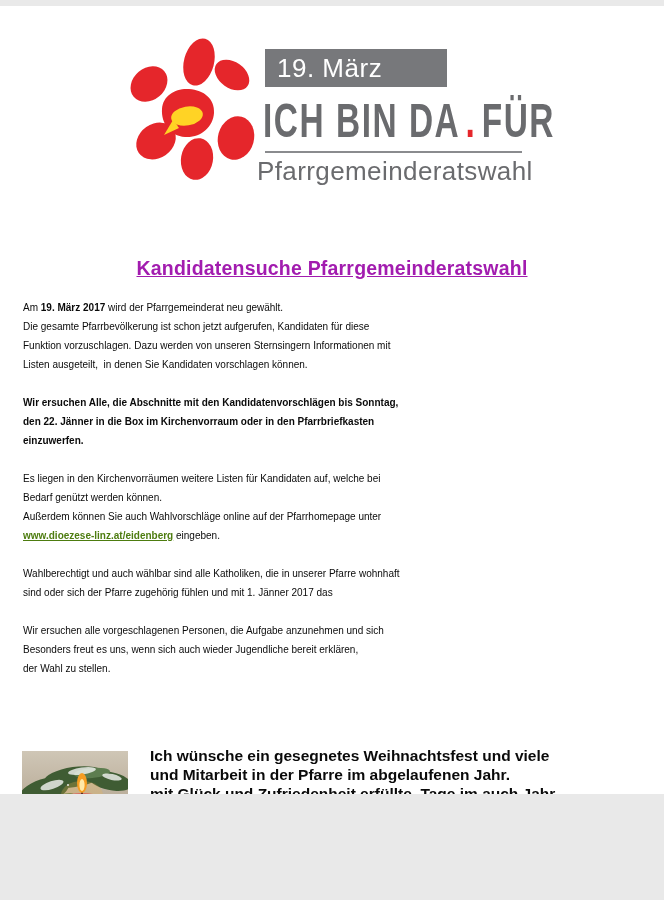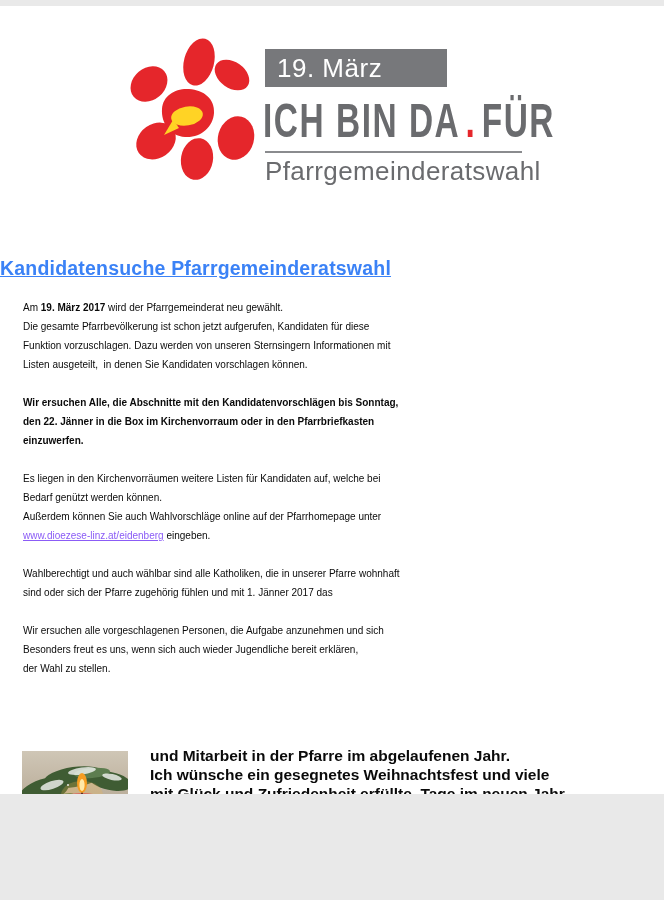--- a/index.html
+++ b/index.html
@@ -17,38 +17,38 @@
     padding-left:12px;box-sizing:border-box;letter-spacing:0.5px;
   }
   .slogan{
     position:absolute;left:263px;top:88px;white-space:nowrap;
     font-size:44px;font-weight:600;color:#6a6b6e;letter-spacing:2px;
     transform:scaleX(0.76) scaleY(1.08);transform-origin:left top;
   }
   .slogan .dot{color:#e5262b;margin:0 7px;font-weight:900;}
   .logo-rule{position:absolute;left:265px;top:145px;width:257px;height:2px;background:#8a8b8e;}
   .logo-subtitle{
-    position:absolute;left:265px;top:150px;white-space:nowrap;
+    position:absolute;left:257px;top:150px;white-space:nowrap;
     font-size:26px;font-weight:400;color:#6a6b6e;letter-spacing:0.4px;
   }
 
   
   .title{
-    position:absolute;left:0;top:251px;width:100%;
+    position:absolute;left:0;top:251px;width:100%;text-align:center;
     font-size:19.5px;font-weight:bold;text-decoration:underline;
-    letter-spacing:0.2px;color:#3b82f6;
+    letter-spacing:0.2px;color:#a21caf;
   }
 
   
   .bodytext{position:absolute;left:23px;top:292px;width:620px;font-size:10px;line-height:19px;}
   .para{margin:0 0 19px 0;}
   .line{white-space:pre-wrap;}
   .bold .line{font-weight:bold;}
   .b{font-weight:bold;}
-  a.homepage-link{color:#8b5cf6;font-weight:normal;text-decoration:underline;}
+  a.homepage-link{color:#4d7c0f;font-weight:bold;text-decoration:underline;}
 
   
   .candle-photo{position:absolute;left:22px;top:745px;width:106px;height:128px;}
   .closing{
     position:absolute;left:150px;top:740px;width:500px;
     font-size:15.5px;line-height:19px;font-weight:bold;
   }
   .signature{margin-top:19px;font-weight:normal;}
 </style>
 </head>
@@ -184,22 +184,22 @@
       <circle cx="38" cy="96" r="1"></circle>
         <circle cx="84" cy="58" r="1.1"></circle>
         <circle cx="20" cy="78" r="1.1"></circle>
       <circle cx="98" cy="70" r="1.2"></circle>
         <circle cx="90" cy="44" r="1"></circle>
         <circle cx="46" cy="34" r="1"></circle>
     </g>
   </svg>
 
   <div class="closing">
+    <div class="line">Ich wünsche ein gesegnetes Weihnachtsfest und viele</div>
     <div class="line">und Mitarbeit in der Pfarre im abgelaufenen Jahr.</div>
-    <div class="line">Ich wünsche ein gesegnetes Weihnachtsfest und viele</div>
-    <div class="line">mit Glück und Zufriedenheit erfüllte  Tage im neuen Jahr.</div>
+    <div class="line">mit Glück und Zufriedenheit erfüllte  Tage im auch Jahr.</div>
     <div class="signature">
       <div class="line">Rudolf Pargfrieder</div>
       <div class="line">Obmann PGR</div>
     </div>
   </div>
 
 </div>
 
 </body></html>

